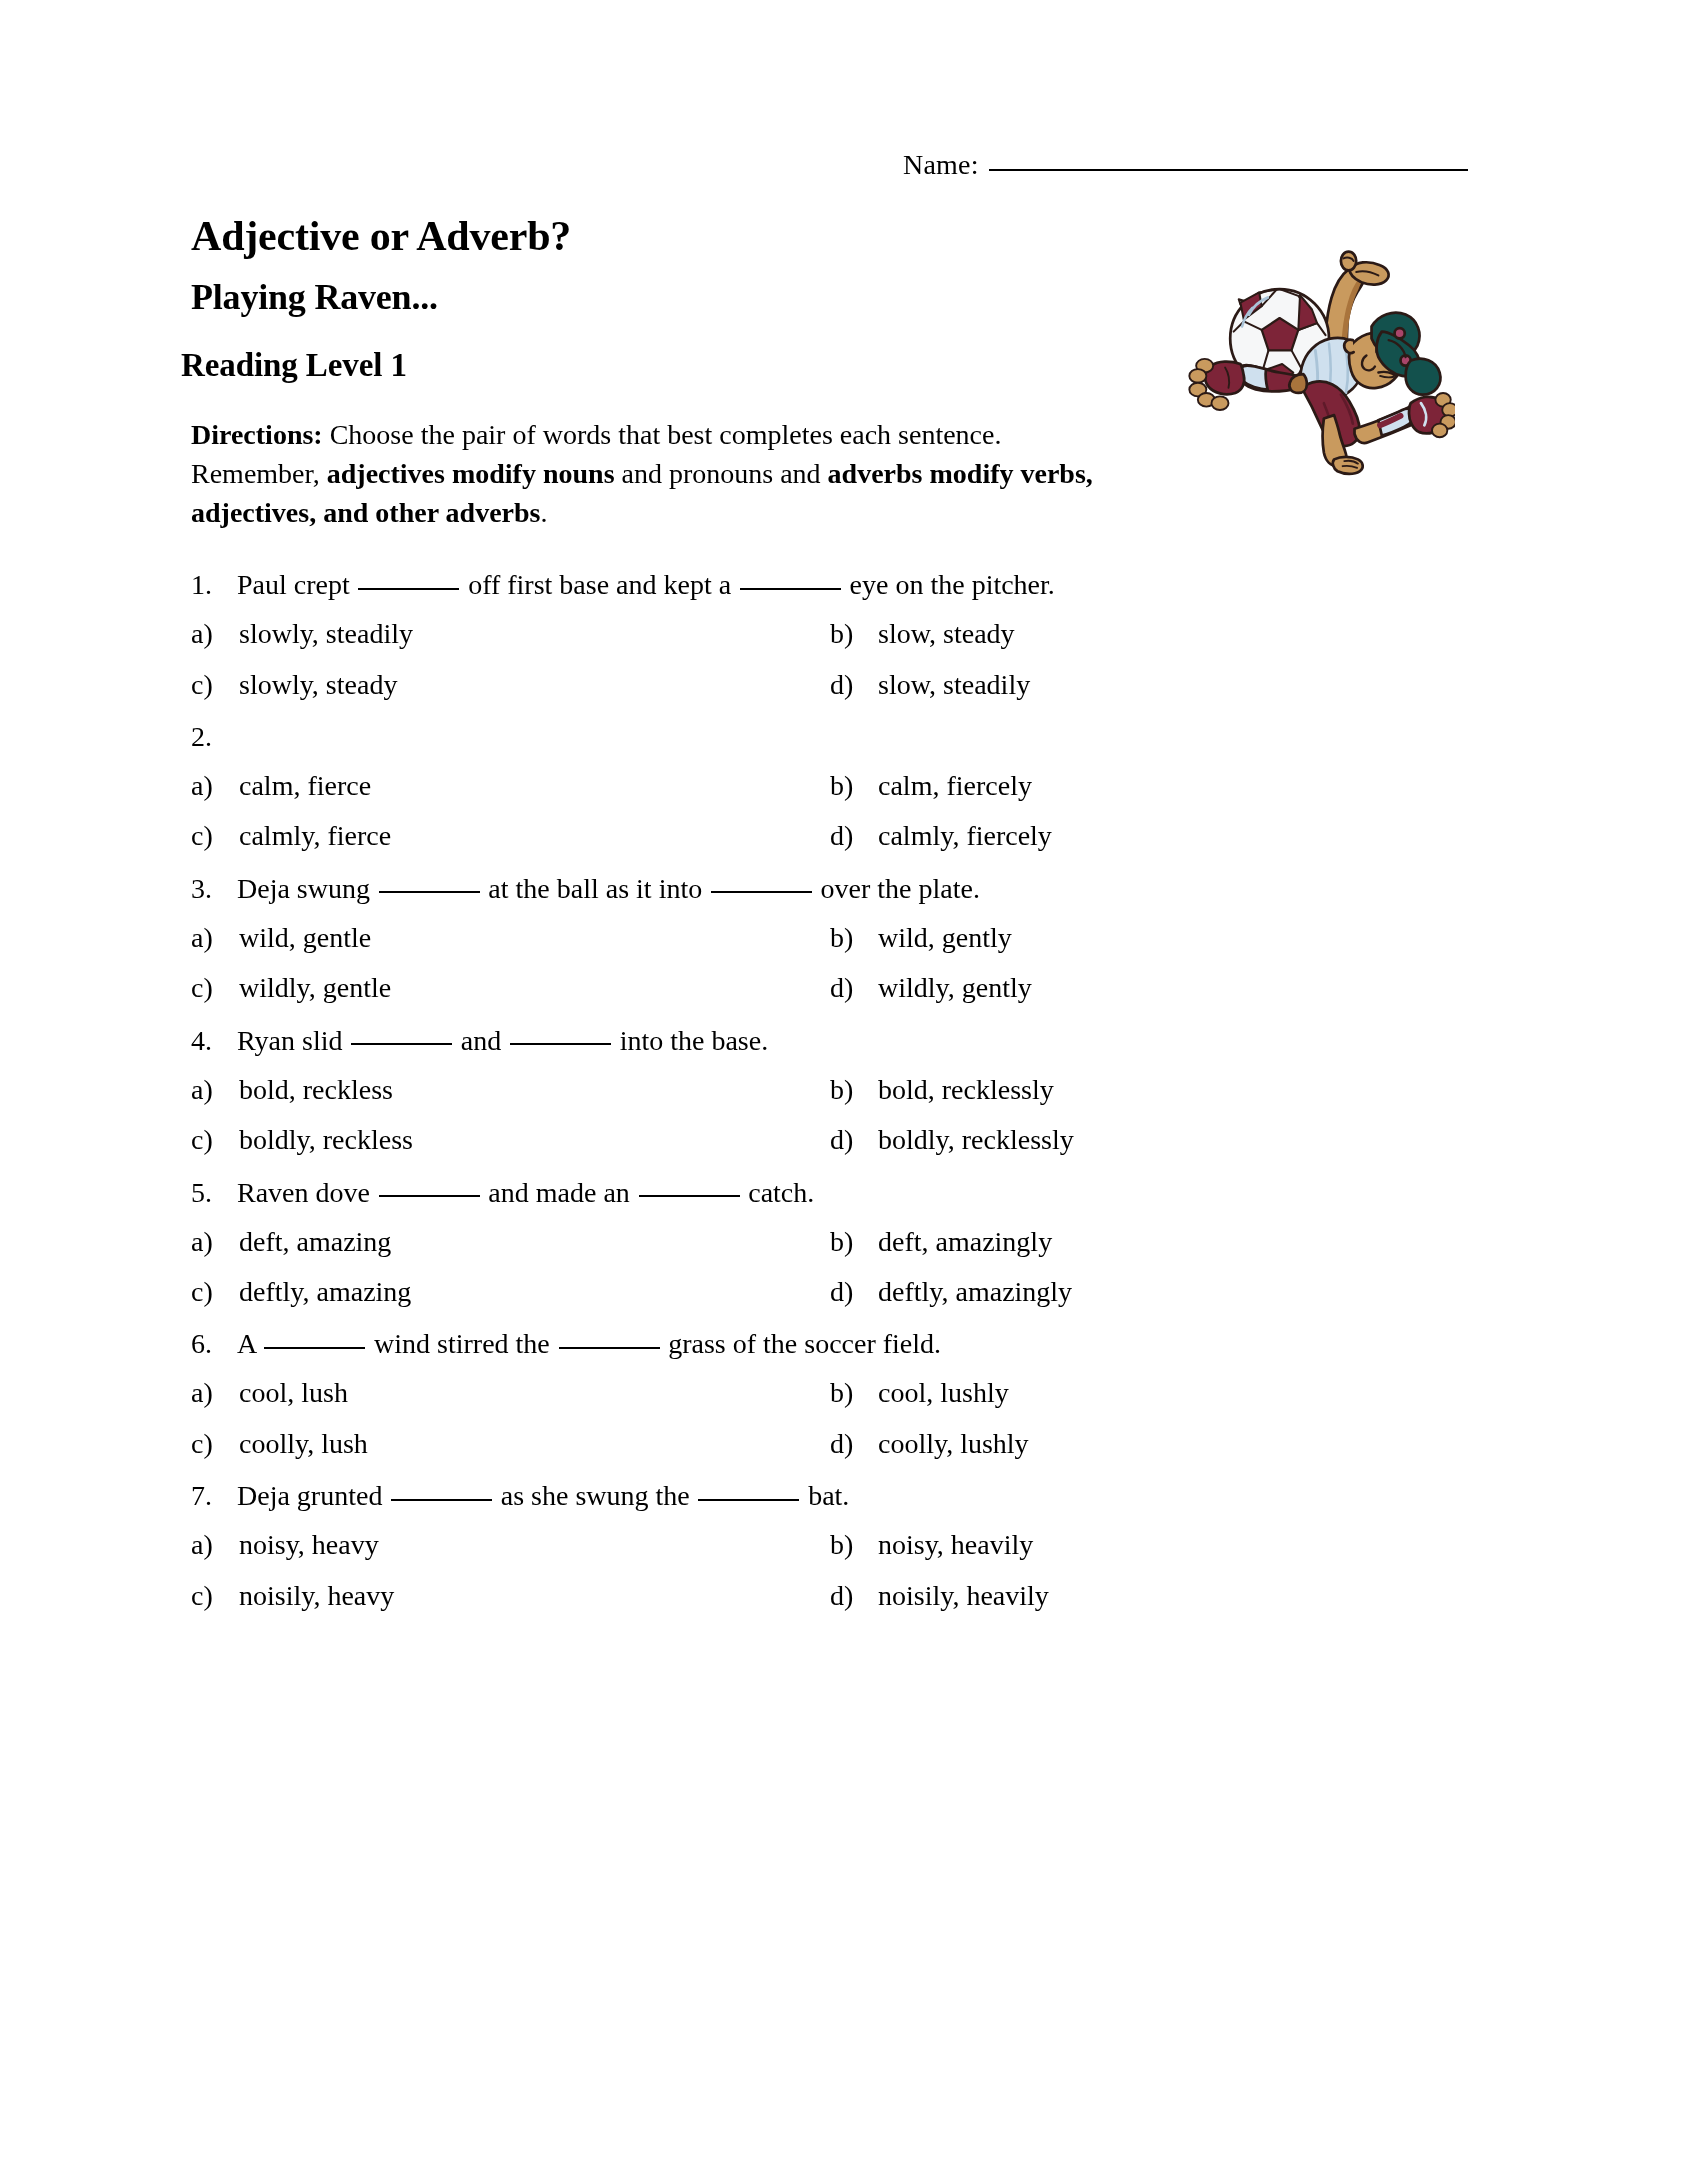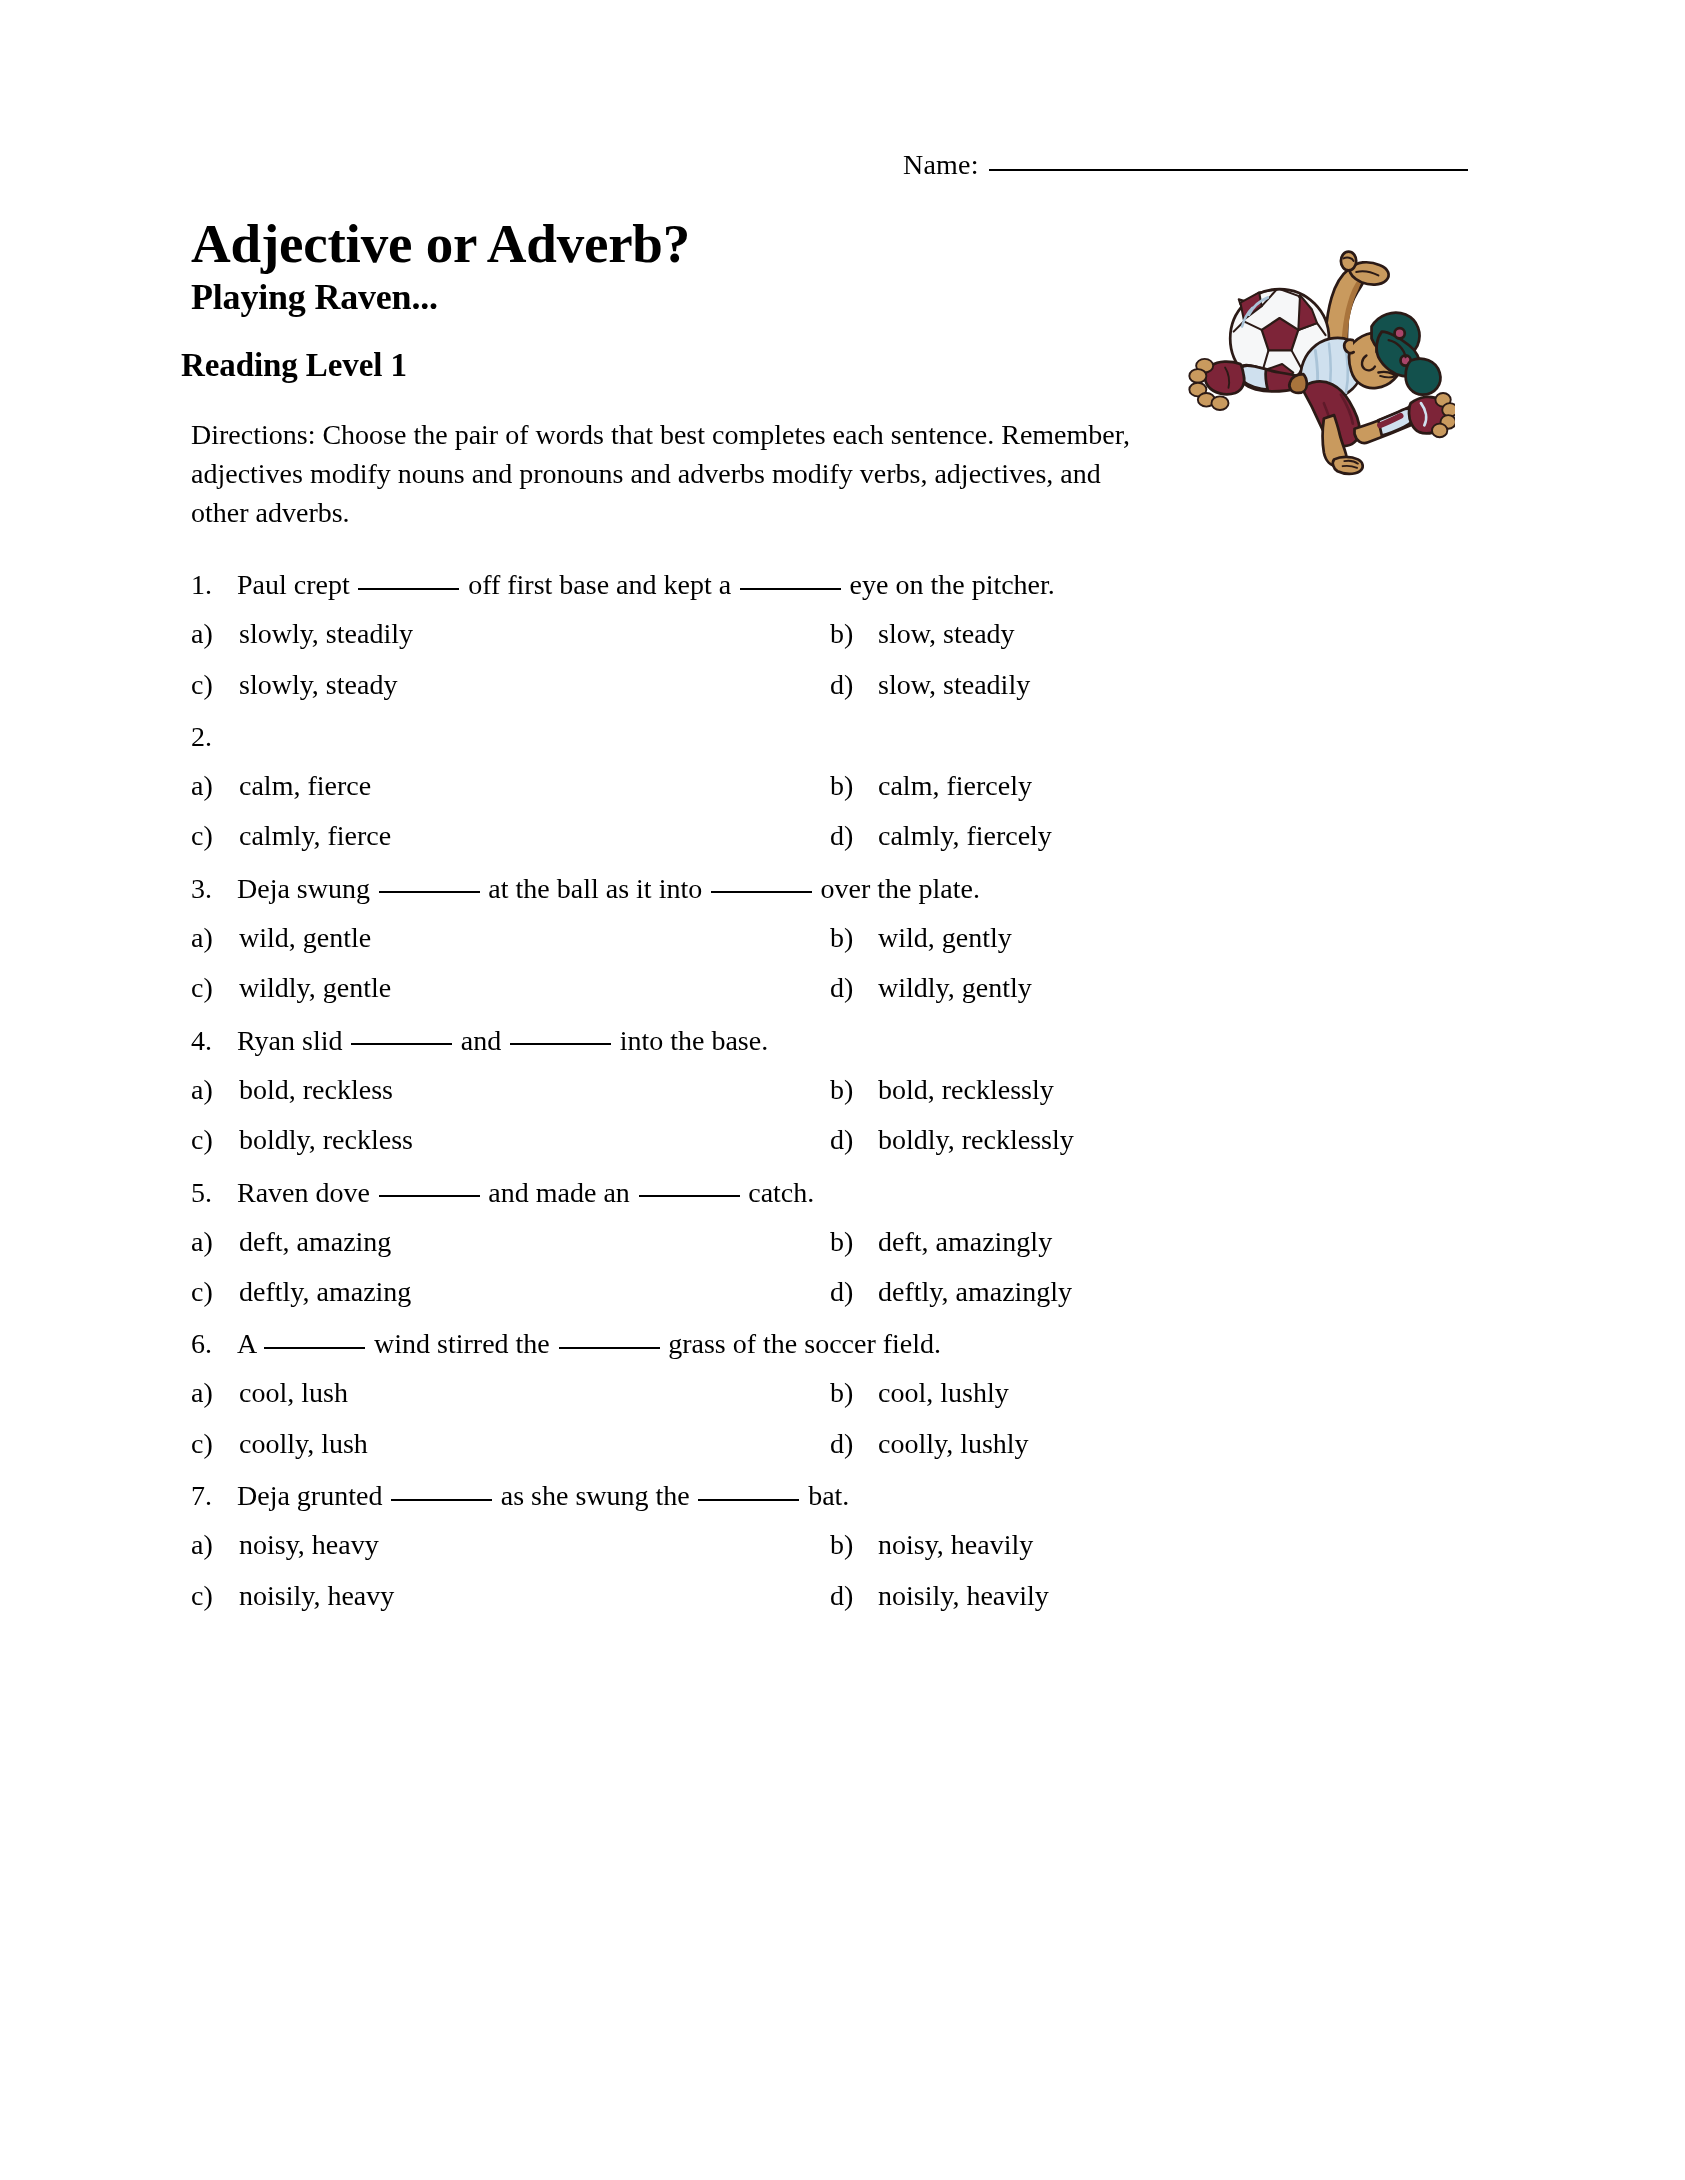--- a/index.html
+++ b/index.html
@@ -43,21 +43,21 @@
     height: 0.9px;
     position: relative;
     top: -3.4px;
   }
 
   
   .title-main {
     position: absolute;
     left: 191px;
     top: 204px;
-    font-size: 55px;
+    font-size: 42px;
     font-weight: bold;
     letter-spacing: -0.2px;
     white-space: nowrap;
   }
   .title-sub {
     position: absolute;
     left: 191px;
     top: 268px;
     font-size: 36px;
     font-weight: bold;
@@ -76,21 +76,21 @@
 
   
   .directions {
     position: absolute;
     left: 191px;
     top: 407px;
     width: 941px;
     font-size: 28px;
     line-height: 39px;
   }
-  .directions b { font-weight: normal; }
+  .directions b { font-weight: bold; }
 
   
   .illustration {
     position: absolute;
     left: 1174px;
     top: 228px;
     width: 281px;
     height: 256px;
   }
   .illustration svg { display: block; width: 100%; height: 100%; }

